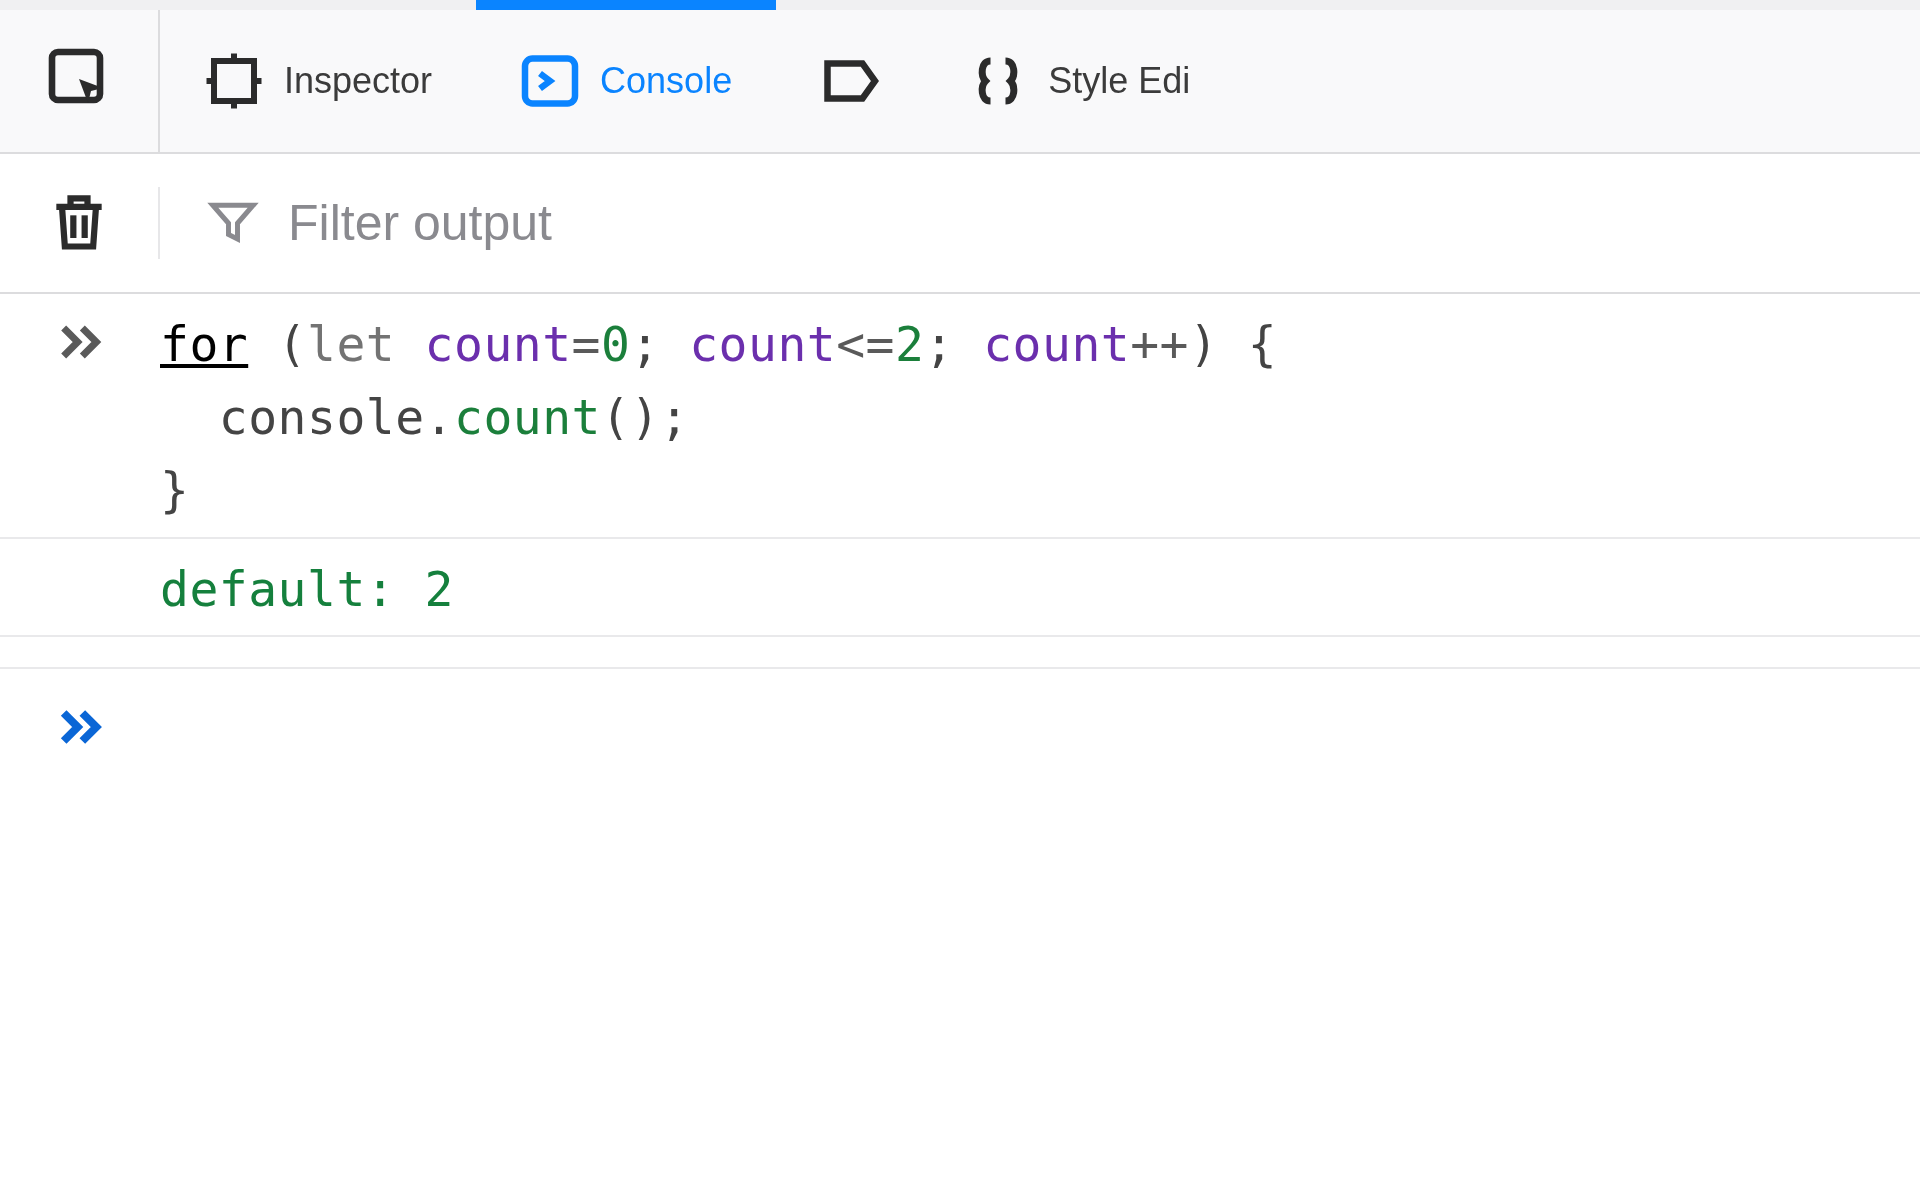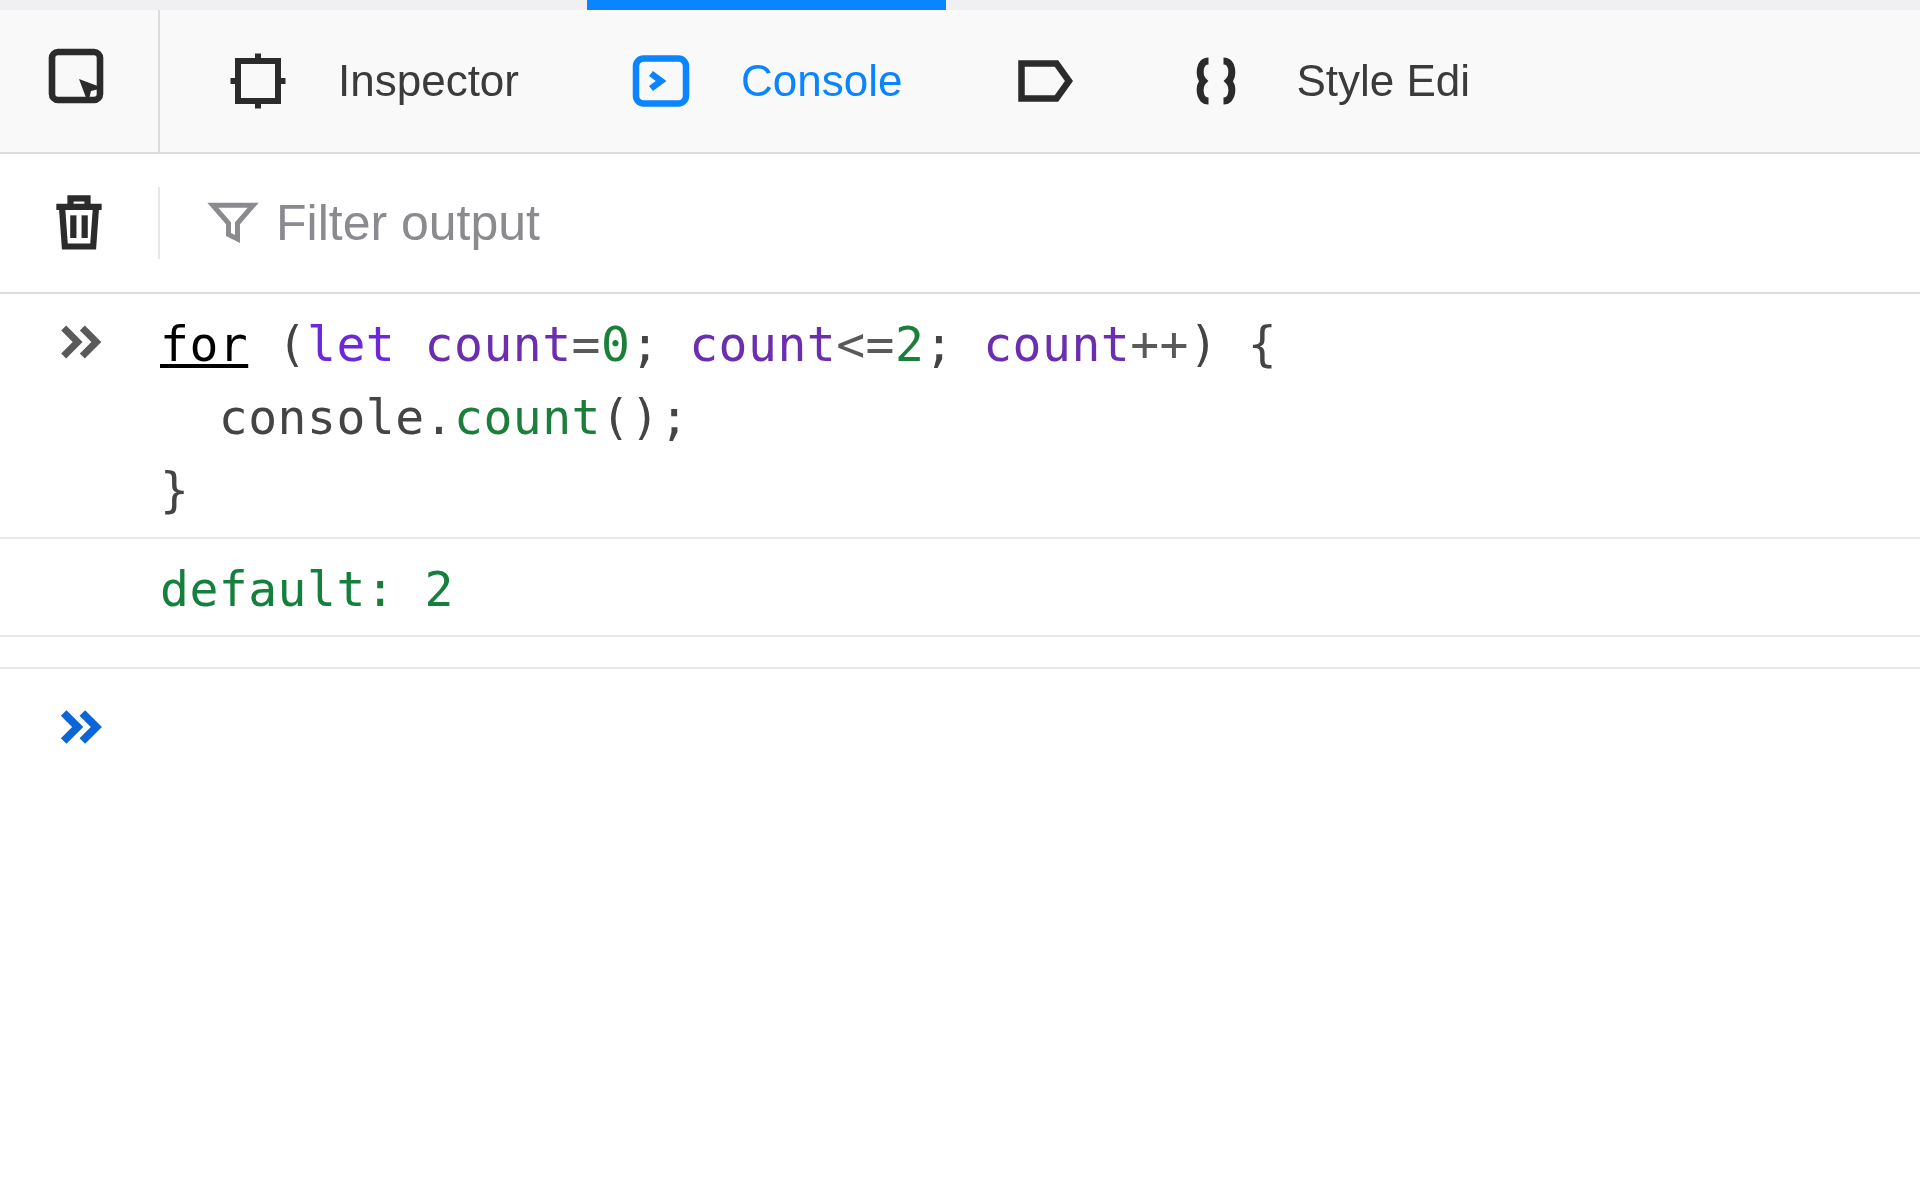--- a/index.html
+++ b/index.html
@@ -27,27 +27,26 @@
     position: absolute;
     top: -10px;
     left: 0;
     right: 0;
     height: 10px;
     background: #f0f0f2;
   }
   .tab {
     display: flex;
     align-items: center;
-    gap: 50px;
+    gap: 20px;
     padding: 0 44px;
-    font-size: 44px;
+    font-size: 36px;
     color: #3b3b3b;
     cursor: pointer;
     position: relative;
-    margin-left: 24px;
   }
   .tab .icon svg { display:block; }
   .tab.active {
     color: #0a84ff;
   }
   .tab.active::before {
     content:"";
     position:absolute;
     top:-10px;
     left:0; right:0;
@@ -73,21 +72,21 @@
   .trash-cell{
     width:160px;
     display:flex;
     align-items:center;
     justify-content:center;
     border-right:2px solid #e7e7e9;
   }
   .filter-wrap{
     display:flex;
     align-items:center;
-    gap:16px;
+    gap:28px;
     padding-left:46px;
     flex:1;
   }
   .filter-input{
     border:none;
     outline:none;
     font-size:50px;
     color:#5b5b5f;
     background:transparent;
     width:900px;
@@ -118,21 +117,21 @@
     line-height:1.5;
     font-family: "Menlo","Consolas","DejaVu Sans Mono",monospace;
     letter-spacing:0.5px;
   }
   .code-pre{
     white-space:pre;
     font-size:48px;
     line-height:1.52;
   }
   .tok-keyword{ color:#000000;text-decoration:underline; }   
-  .tok-decl{ color:#6d28d9; }      
+  .tok-decl{ color:#737373; }      
   .tok-ident{ color:#6b2fad; }     
   .tok-op{ color:#5a5a5a; }        
   .tok-num{ color:#1b7f3b; }       
   .tok-punct{ color:#444; }
   .tok-obj{ color:#444; }
   .tok-method{ color:#1b7f3b; }    
   .log-text{ color:#15803d; }
   .undef{ color:#8a8a8f; }
 
   

